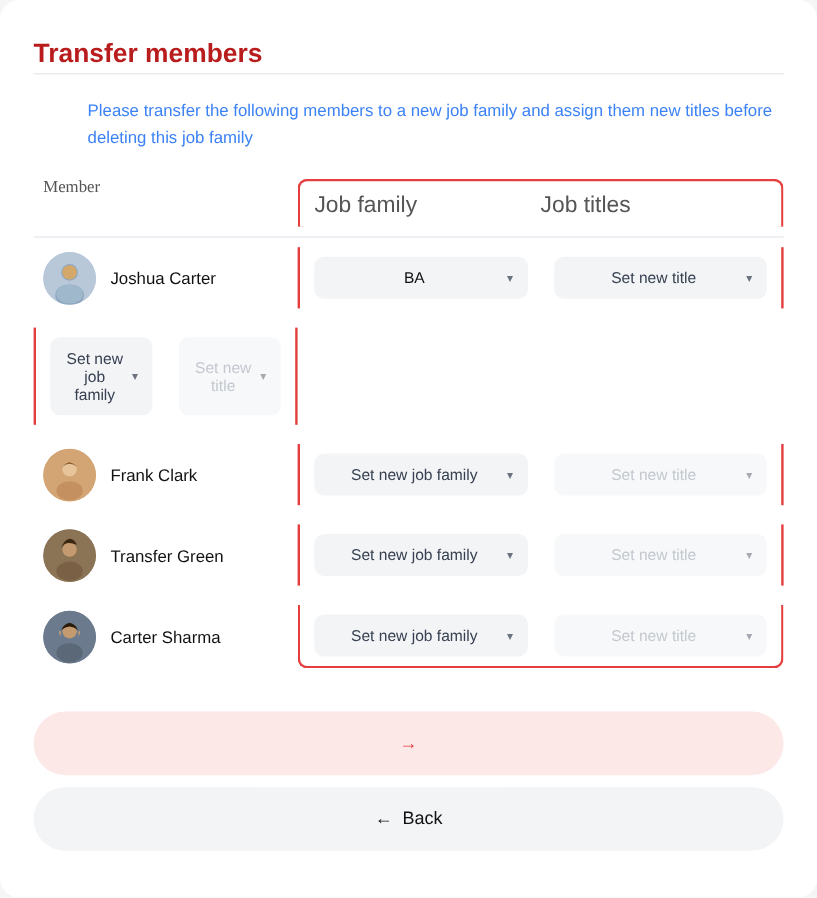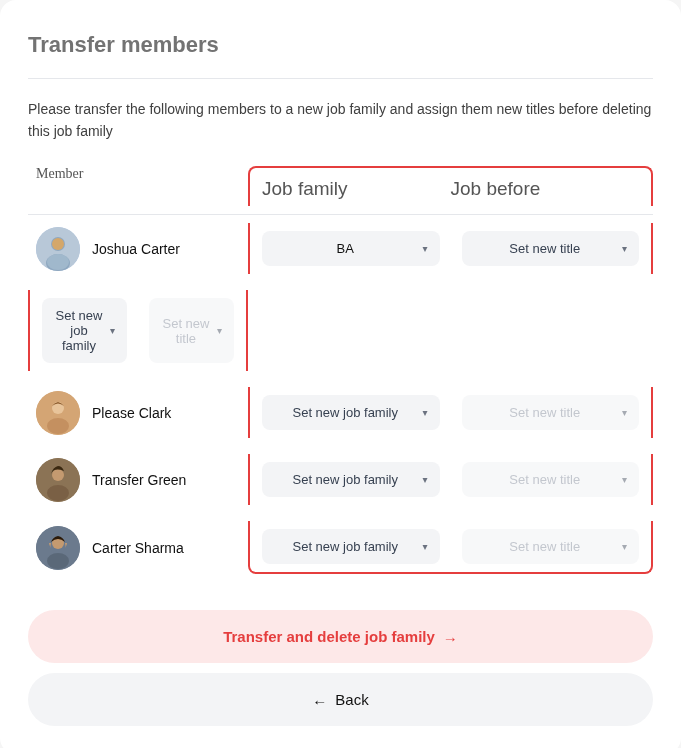--- a/index.html
+++ b/index.html
@@ -18,35 +18,36 @@
       border-radius: 16px;
       width: 681px;
       min-height: 748px;
       padding: 32px 28px 28px;
       position: relative;
     }
 
     .page-title {
       font-size: 22px;
       font-weight: 700;
-      color: #737373;
-      margin-bottom: 20px;
+      color: #b91c1c;
+      margin-bottom: 3px;
     }
 
     .divider {
       height: 1px;
       background: #e5e7eb;
       margin-bottom: 20px;
     }
 
     .description {
       font-size: 14px;
-      color: #404040;
+      color: #3b82f6;
       line-height: 1.55;
       margin-bottom: 24px;
+      margin-left: 45px;
     }
 
     
     .table-container {
       width: 100%;
     }
 
     .table-header-row {
       display: grid;
       grid-template-columns: 220px 1fr;
@@ -214,21 +215,21 @@
   <h1 class="page-title">Transfer members</h1>
   <div class="divider"></div>
   <p class="description">Please transfer the following members to a new job family and assign them new titles before deleting this job family</p>
 
   <div class="table-container">
 
     <div class="table-header-row">
       <div class="table-header-left">Member</div>
       <div class="table-header-right">
         <div class="col-label">Job family</div>
-        <div class="col-label">Job before</div>
+        <div class="col-label">Job titles</div>
       </div>
     </div>
 
     <div class="member-rows" id="member-rows">
     <div class="member-row">
     <div class="member-info">
       <div class="avatar avatar-joshua">
         <svg viewBox="0 0 44 44" xmlns="http://www.w3.org/2000/svg" width="44" height="44">
     <circle cx="22" cy="22" r="22" fill="#b8c8d8"></circle>
     <circle cx="22" cy="17" r="7" fill="#8fa8c0"></circle>
@@ -265,21 +266,21 @@
         <div class="member-row">
     <div class="member-info">
       <div class="avatar avatar-frank">
         <svg viewBox="0 0 44 44" xmlns="http://www.w3.org/2000/svg" width="44" height="44">
     <circle cx="22" cy="22" r="22" fill="#d4a574"></circle>
     <circle cx="22" cy="17" r="6" fill="#e8c49a"></circle>
     <ellipse cx="22" cy="35" rx="11" ry="8" fill="#c49060"></ellipse>
     <path d="M16 15 Q22 10 28 15 Q26 12 22 11 Q18 12 16 15Z" fill="#8b5a2b"></path>
   </svg>
       </div>
-      <span class="member-name">Please Clark</span>
+      <span class="member-name">Frank Clark</span>
     </div>
     <div class="row-controls">
       <div class="dropdown">
         <span class="dropdown-text" style="color: #374151">Set new job family</span>
         <span class="chevron">▾</span>
       </div>
       <div class="dropdown placeholder" style="opacity: 0.6;">
         <span class="dropdown-text" style="color: #9ca3af">Set new title</span>
         <span class="chevron">▾</span>
       </div>
@@ -330,21 +331,20 @@
       <div class="dropdown placeholder" style="opacity: 0.6;">
         <span class="dropdown-text" style="color: #9ca3af">Set new title</span>
         <span class="chevron">▾</span>
       </div>
     </div>
   </div>
       </div>
   </div>
 
   <button class="btn-transfer">
-    <span>Transfer and delete job family</span>
     <span>→</span>
   </button>
 
   <button class="btn-back">
     <span>←</span>
     <span>Back</span>
   </button>
 </div>
 
 </body></html>

